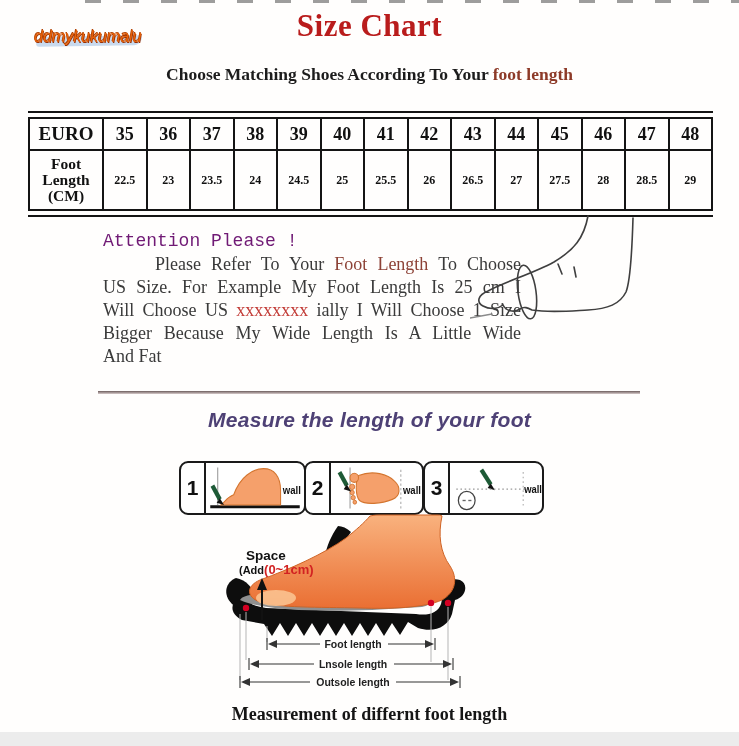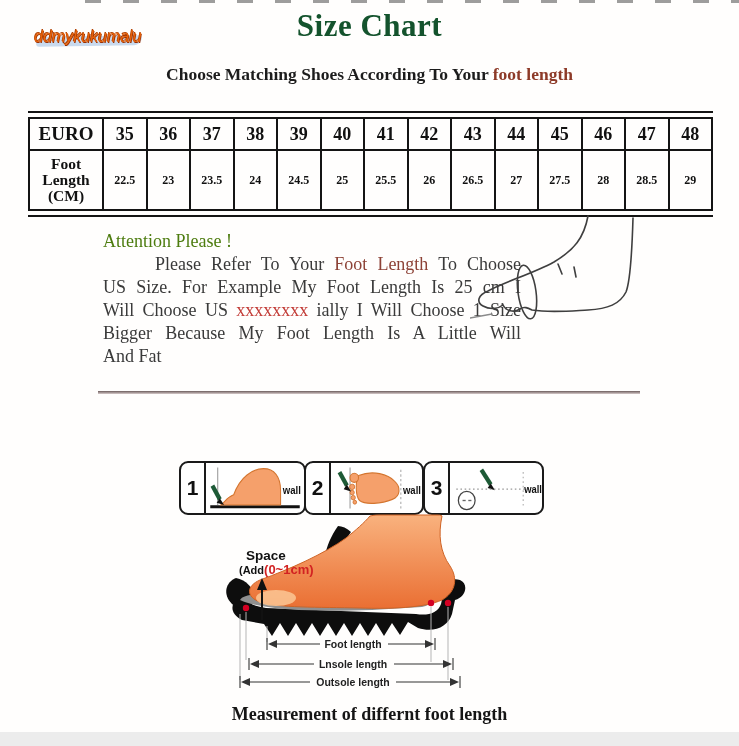--- a/index.html
+++ b/index.html
@@ -10,38 +10,38 @@
     background:repeating-linear-gradient(90deg,#3c3c3c 0 16px,transparent 16px 38px);}
   
   .logo{position:absolute;left:34px;top:26px;width:120px;height:26px;}
   .logo-swoosh{position:absolute;left:3px;top:10px;width:104px;height:10px;background:#c9daee;
     border-radius:5px;transform:skewX(-25deg) rotate(-1deg);}
   .logo-text{position:absolute;left:0;top:1px;font-family:"Liberation Sans",sans-serif;
     font-weight:normal;font-style:italic;font-size:16.5px;color:#e8620a;
     text-shadow:0.6px 0.6px 0 #9c3000,-0.6px -0.6px 0 #b14000;letter-spacing:-0.3px;}
   
   .title{position:absolute;left:0;top:8px;width:100%;margin:0;text-align:center;
-    font-size:31px;font-weight:bold;color:#14532d;letter-spacing:0.5px;}
+    font-size:31px;font-weight:bold;color:#b91c1c;letter-spacing:0.5px;}
   .subtitle{position:absolute;left:0;top:64px;width:100%;text-align:center;
     font-size:17.5px;font-weight:bold;color:#1c1c1c;}
   .subtitle .hl{color:#8d3a28;}
   
   .table-wrap{position:absolute;left:28px;top:111px;width:685px;
     border-top:2px solid #141414;border-bottom:2px solid #141414;padding:4px 0;}
   table.size{border-collapse:collapse;table-layout:fixed;width:100%;}
   table.size td,table.size th{border:2px solid #141414;text-align:center;vertical-align:middle;
     font-weight:bold;color:#111;padding:0;}
   tr.r1 th{font-size:19px;height:30px;}
   tr.r1 td{font-size:18px;}
   tr.r2 th{font-size:15.5px;line-height:16px;white-space:pre-line;height:58px;border-radius:8px;}
   tr.r2 td{font-size:12px;}
   
   .attention{position:absolute;left:103px;top:230px;width:418px;font-size:18px;
     line-height:23px;color:#3a3a3a;}
-  .att-heading{color:#4d7c0f;text-align:left;}
+  .att-heading{color:#701a75;text-align:left;font-family:Liberation Mono, monospace;}
   .att-line{text-align:justify;text-align-last:justify;}
   .att-line.indent{padding-left:52px;}
   .att-last{text-align:left;}
   .attention .hl2{color:#8d4236;}
   .attention .xx{color:#c23b36;}
   
   .foot-sketch{position:absolute;left:470px;top:212px;}
   .choose-note{position:absolute;left:500px;top:350px;width:128px;text-align:center;
     font-size:14.5px;line-height:16px;color:#2b2b2b;}
   
@@ -133,37 +133,38 @@
       </tr>
     </tbody>
       </table>
   </div>
 
   <div class="attention">
     <div class="att-heading">Attention Please !</div>
     <div class="att-line indent"><span>Please Refer To Your </span><span class="hl2">Foot Length</span><span> To Choose</span></div>
     <div class="att-line">US Size. For Example My Foot Length Is 25 cm I</div>
     <div class="att-line"><span>Will Choose US </span><span class="xx">xxxxxxxx</span><span> ially I Will Choose 1 Size</span></div>
-    <div class="att-line">Bigger Because My Foot Length Is A Little Will</div>
+    <div class="att-line">Bigger Because My Wide Length Is A Little Wide</div>
     <div class="att-last">And Fat</div>
   </div>
 
   <svg class="foot-sketch" width="210" height="140" viewBox="0 0 210 140" fill="none" stroke="#3f3f3f" stroke-width="1.6" stroke-linecap="round">
     <path d="M118,4 C114,26 104,38 84,50 C62,62 34,70 18,79 C8,83 6,90 13,94 C20,98 28,97 33,93
              C36,99 44,101 50,97 C54,94 58,96 62,98 C80,101 100,99 118,98
              C138,97 150,92 156,80 C160,70 162,40 163,6"></path>
     <ellipse cx="57" cy="80" rx="9" ry="27" transform="rotate(-8 57 80)"></ellipse>
     <path d="M88,52 l4,10"></path>
     <path d="M104,55 l2,10"></path>
     <path d="M0,106 L22,102" stroke="#8a8a8a" stroke-width="1.3"></path>
   </svg>
 
 
   <div class="divider"></div>
 
+  <div class="measure-heading">Measure the length of your foot</div>
 
   <div class="step step1">
     <div class="step-num">1</div>
     <div class="step-art">
       <svg viewBox="0 0 92 44" preserveAspectRatio="none">
         <line x1="11" y1="4" x2="11" y2="37" stroke="#9a9a9a" stroke-width="1"></line>
         <line x1="4" y1="38.5" x2="88" y2="38.5" stroke="#111" stroke-width="2.5"></line>
         <path d="M14,37 C18,34 20,30 26,28 C32,12 44,5 54,5 C64,5 70,12 70,24 L70,37 Z" fill="#f5a06b" stroke="#d4752f" stroke-width="1"></path>
         <line x1="6" y1="20" x2="13" y2="32" stroke="#1d5a36" stroke-width="4"></line>
         <polygon points="13,31 17,37 10,35" fill="#111"></polygon>

